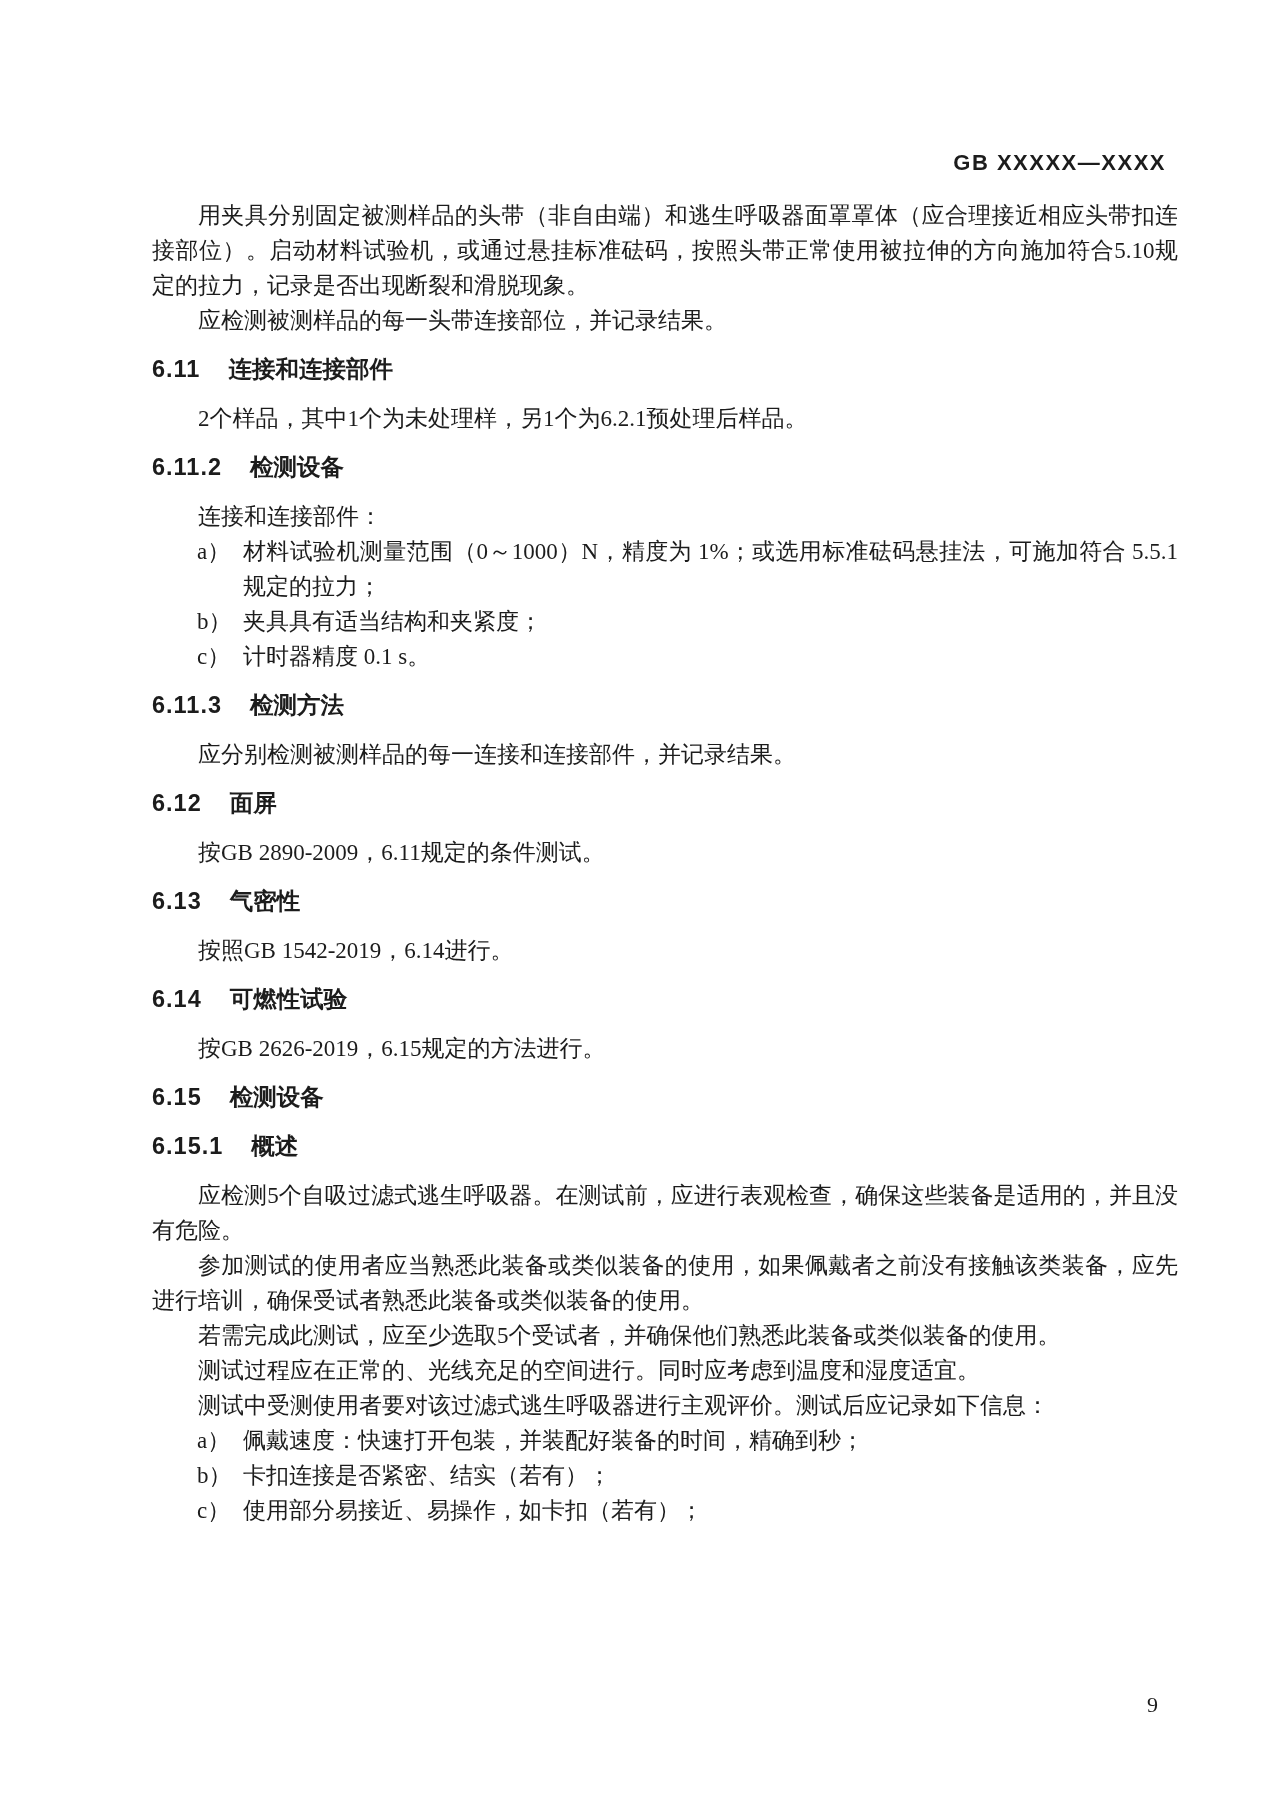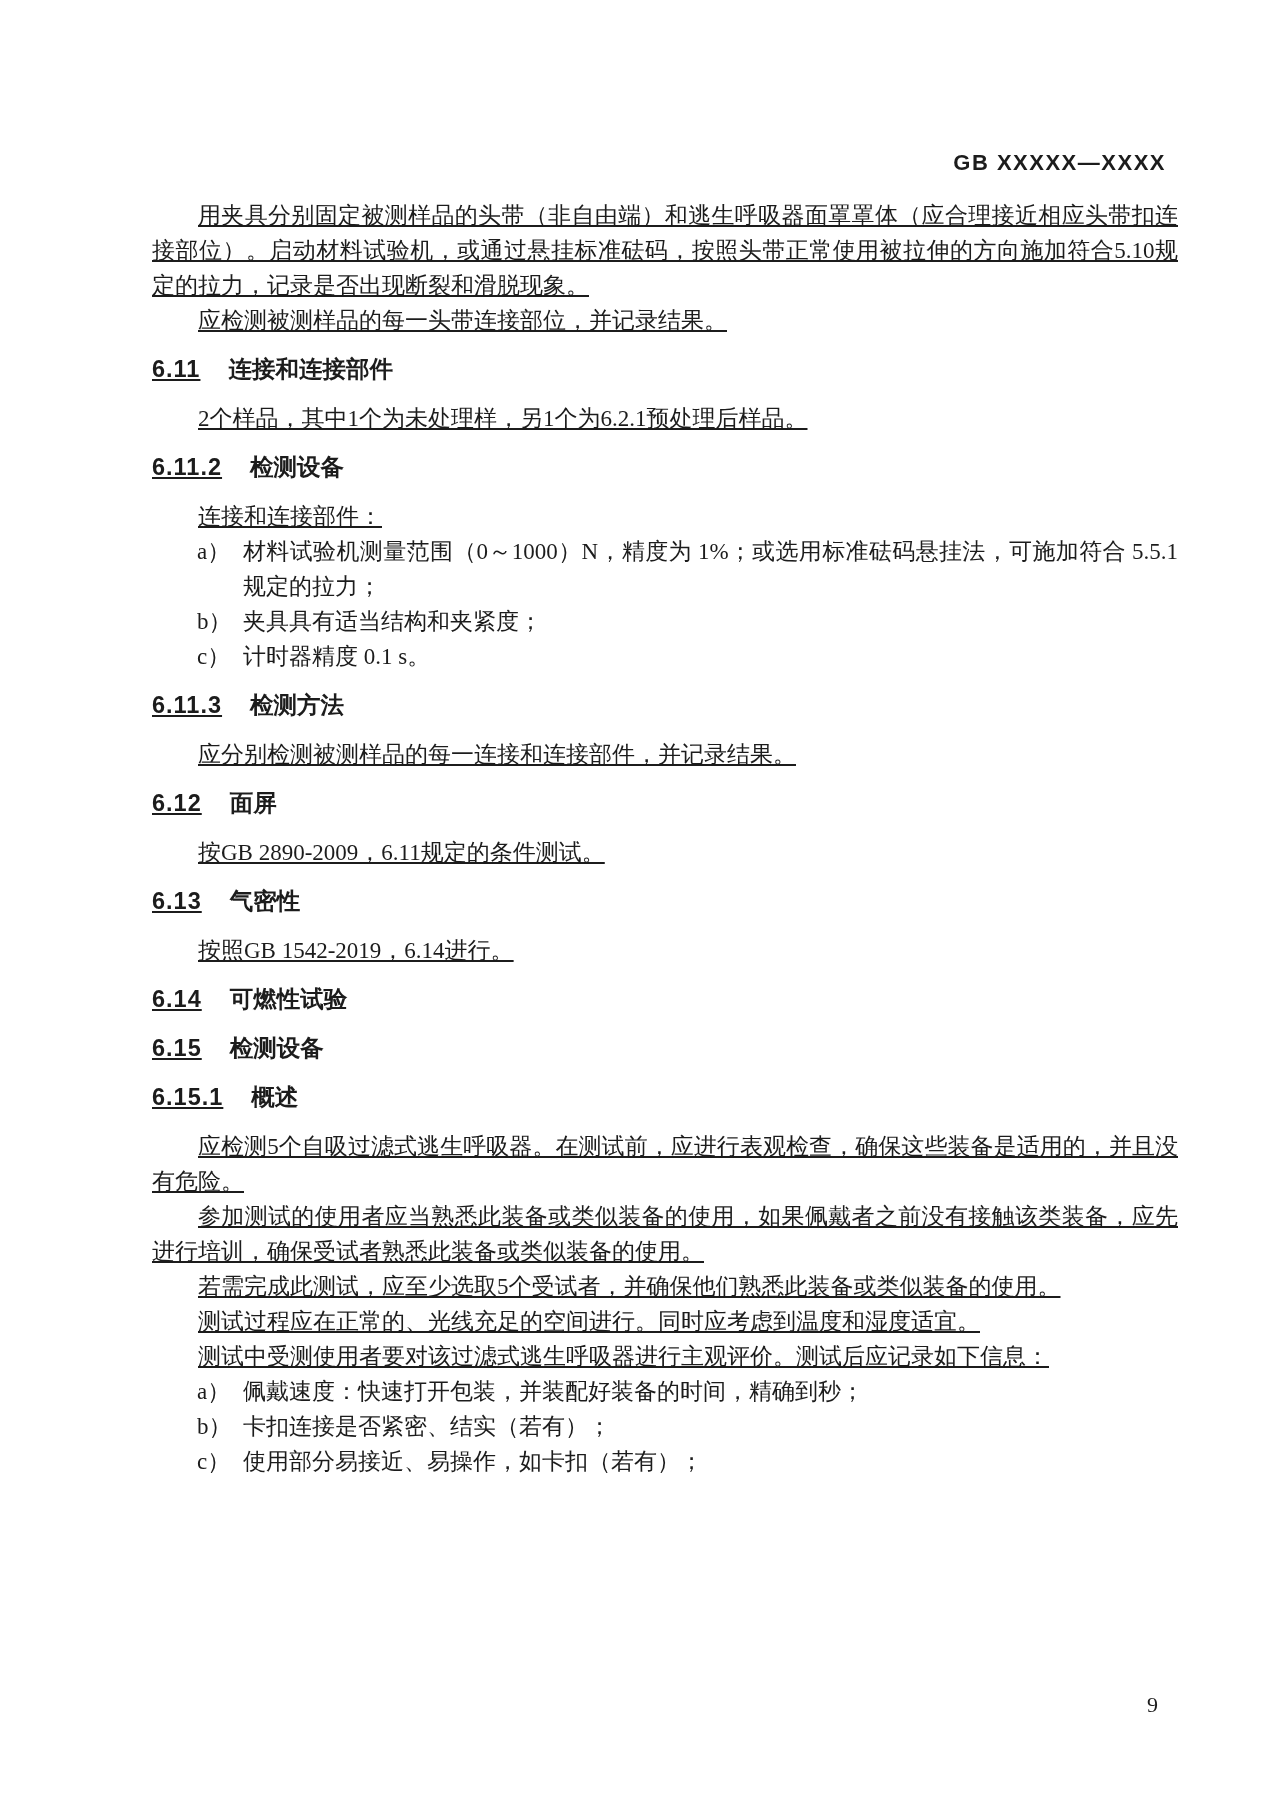--- a/index.html
+++ b/index.html
@@ -31,38 +31,36 @@
     text-align: right;
     font-family: "Liberation Sans", "DejaVu Sans", sans-serif;
     font-weight: bold;
     font-size: 22px;
     letter-spacing: 1.5px;
     line-height: 26px;
   }
   .para {
     margin: 0;
     text-indent: 46px;
-    text-decoration: underline;
   }
   .para.after-header {
     margin-top: 22px;
   }
   .sec {
     margin: 14px 0;
     font-family: "Liberation Sans", "DejaVu Sans", sans-serif;
     font-size: 23.5px;
     font-weight: bold;
     line-height: 35px;
     text-align: left;
   }
   .sec .num {
     display: inline-block;
     margin-right: 28px;
     letter-spacing: 1px;
-    text-decoration: underline;
   }
   ul.abc-list {
     list-style: none;
     margin: 0;
     padding: 0;
   }
   ul.abc-list > li {
     display: flex;
     margin: 0;
   }
@@ -120,20 +118,21 @@
     <h3 class="sec"><span class="num">6.11.3</span><span>检测方法</span></h3>
     <p class="para">应分别检测被测样品的每一连接和连接部件，并记录结果。</p>
 
     <h2 class="sec"><span class="num">6.12</span><span>面屏</span></h2>
     <p class="para">按GB 2890-2009，6.11规定的条件测试。</p>
 
     <h2 class="sec"><span class="num">6.13</span><span>气密性</span></h2>
     <p class="para">按照GB 1542-2019，6.14进行。</p>
 
     <h2 class="sec"><span class="num">6.14</span><span>可燃性试验</span></h2>
+    <p class="para">按GB 2626-2019，6.15规定的方法进行。</p>
 
     <h2 class="sec"><span class="num">6.15</span><span>检测设备</span></h2>
 
     <h3 class="sec"><span class="num">6.15.1</span><span>概述</span></h3>
     <p class="para">应检测5个自吸过滤式逃生呼吸器。在测试前，应进行表观检查，确保这些装备是适用的，并且没有危险。</p>
     <p class="para">参加测试的使用者应当熟悉此装备或类似装备的使用，如果佩戴者之前没有接触该类装备，应先进行培训，确保受试者熟悉此装备或类似装备的使用。</p>
     <p class="para">若需完成此测试，应至少选取5个受试者，并确保他们熟悉此装备或类似装备的使用。</p>
     <p class="para">测试过程应在正常的、光线充足的空间进行。同时应考虑到温度和湿度适宜。</p>
     <p class="para">测试中受测使用者要对该过滤式逃生呼吸器进行主观评价。测试后应记录如下信息：</p>
     <ul class="abc-list">

